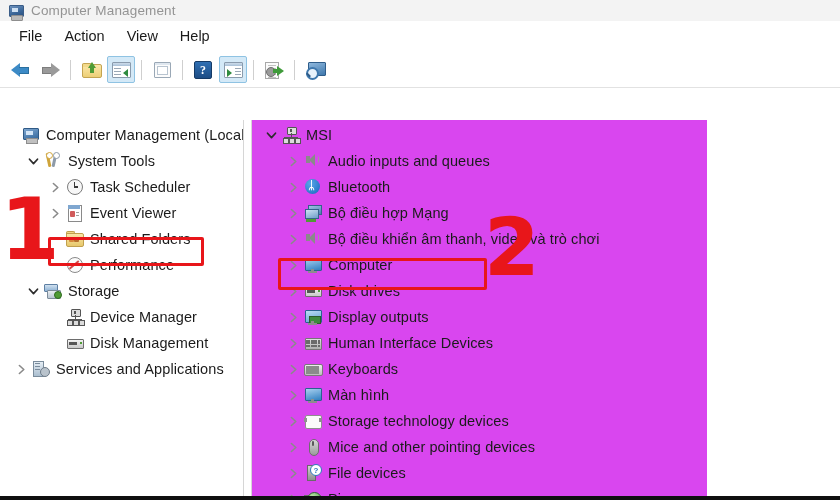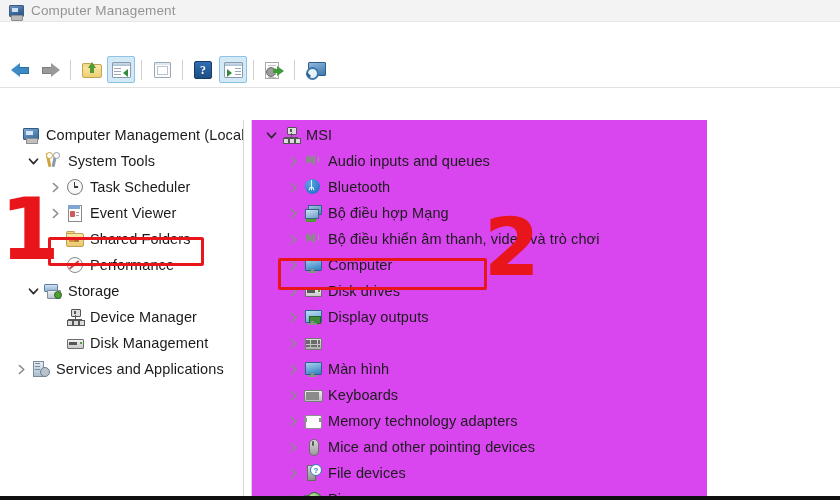--- a/index.html
+++ b/index.html
@@ -445,20 +445,26 @@
 <div class="app">
 
   <div class="titlebar">
     <div class="titlebar-icon">
       <div class="tb-mon"></div>
         <div class="tb-base"></div>
     </div>
     <div class="titlebar-title">Computer Management</div>
   </div>
 
+  <div class="menubar">
+    <div class="menu-item">File</div>
+    <div class="menu-item">Action</div>
+    <div class="menu-item">View</div>
+    <div class="menu-item">Help</div>
+  </div>
 
   <div class="toolbar">
     <div class="tbtn">
       <div class="arrow back">
         <div class="head"></div>
           <div class="shaft"></div>
       </div>
     </div>
     <div class="tbtn">
       <div class="arrow fwd">
@@ -831,35 +837,21 @@
                 <div class="k" style="left:11.2px;top:8.4px"></div>
                 <div class="k" style="left:13.5px;top:8.4px"></div>
                 <div class="k" style="left:2px;top:10.8px"></div>
                 <div class="k" style="left:4.3px;top:10.8px"></div>
                 <div class="k" style="left:6.6px;top:10.8px"></div>
                 <div class="k" style="left:8.899999999999999px;top:10.8px"></div>
                 <div class="k" style="left:11.2px;top:10.8px"></div>
                 <div class="k" style="left:13.5px;top:10.8px"></div>
               </div>
             </div>
-          </div>
-          <div class="row" style="padding-left: 30px;">
-            <div class="twisty">
-              <svg width="11" height="11" viewBox="0 0 11 11">
-                <path d="M3.4 1.5 L7.8 5.5 L3.4 9.5" fill="none" stroke="#8a8a8a" stroke-width="1.6" stroke-linecap="round" stroke-linejoin="round"></path>
-              </svg>
-            </div>
-            <div class="ticon">
-              <div class="i-monitor">
-                <div class="m"></div>
-                <div class="st"></div>
-                <div class="ft"></div>
-              </div>
-            </div>
-            <div class="label">Màn hình</div>
+            <div class="label">Human Interface Devices</div>
           </div>
           <div class="row" style="padding-left: 30px;">
             <div class="twisty">
               <svg width="11" height="11" viewBox="0 0 11 11">
                 <path d="M3.4 1.5 L7.8 5.5 L3.4 9.5" fill="none" stroke="#8a8a8a" stroke-width="1.6" stroke-linecap="round" stroke-linejoin="round"></path>
               </svg>
             </div>
             <div class="ticon">
               <div class="i-kbd">
                 <div class="b"></div>
@@ -871,27 +863,42 @@
             </div>
             <div class="label">Keyboards</div>
           </div>
           <div class="row" style="padding-left: 30px;">
             <div class="twisty">
               <svg width="11" height="11" viewBox="0 0 11 11">
                 <path d="M3.4 1.5 L7.8 5.5 L3.4 9.5" fill="none" stroke="#8a8a8a" stroke-width="1.6" stroke-linecap="round" stroke-linejoin="round"></path>
               </svg>
             </div>
             <div class="ticon">
+              <div class="i-monitor">
+                <div class="m"></div>
+                <div class="st"></div>
+                <div class="ft"></div>
+              </div>
+            </div>
+            <div class="label">Màn hình</div>
+          </div>
+          <div class="row" style="padding-left: 30px;">
+            <div class="twisty">
+              <svg width="11" height="11" viewBox="0 0 11 11">
+                <path d="M3.4 1.5 L7.8 5.5 L3.4 9.5" fill="none" stroke="#8a8a8a" stroke-width="1.6" stroke-linecap="round" stroke-linejoin="round"></path>
+              </svg>
+            </div>
+            <div class="ticon">
               <div class="i-memtech">
                 <div class="b"></div>
                 <div class="p1"></div>
                 <div class="p2"></div>
               </div>
             </div>
-            <div class="label">Memory technology adapters</div>
+            <div class="label">Storage technology devices</div>
           </div>
           <div class="row" style="padding-left: 30px; text-align: right;">
             <div class="twisty">
               <svg width="11" height="11" viewBox="0 0 11 11">
                 <path d="M3.4 1.5 L7.8 5.5 L3.4 9.5" fill="none" stroke="#8a8a8a" stroke-width="1.6" stroke-linecap="round" stroke-linejoin="round"></path>
               </svg>
             </div>
             <div class="ticon">
               <div class="i-mouse">
                 <div class="b"></div>

